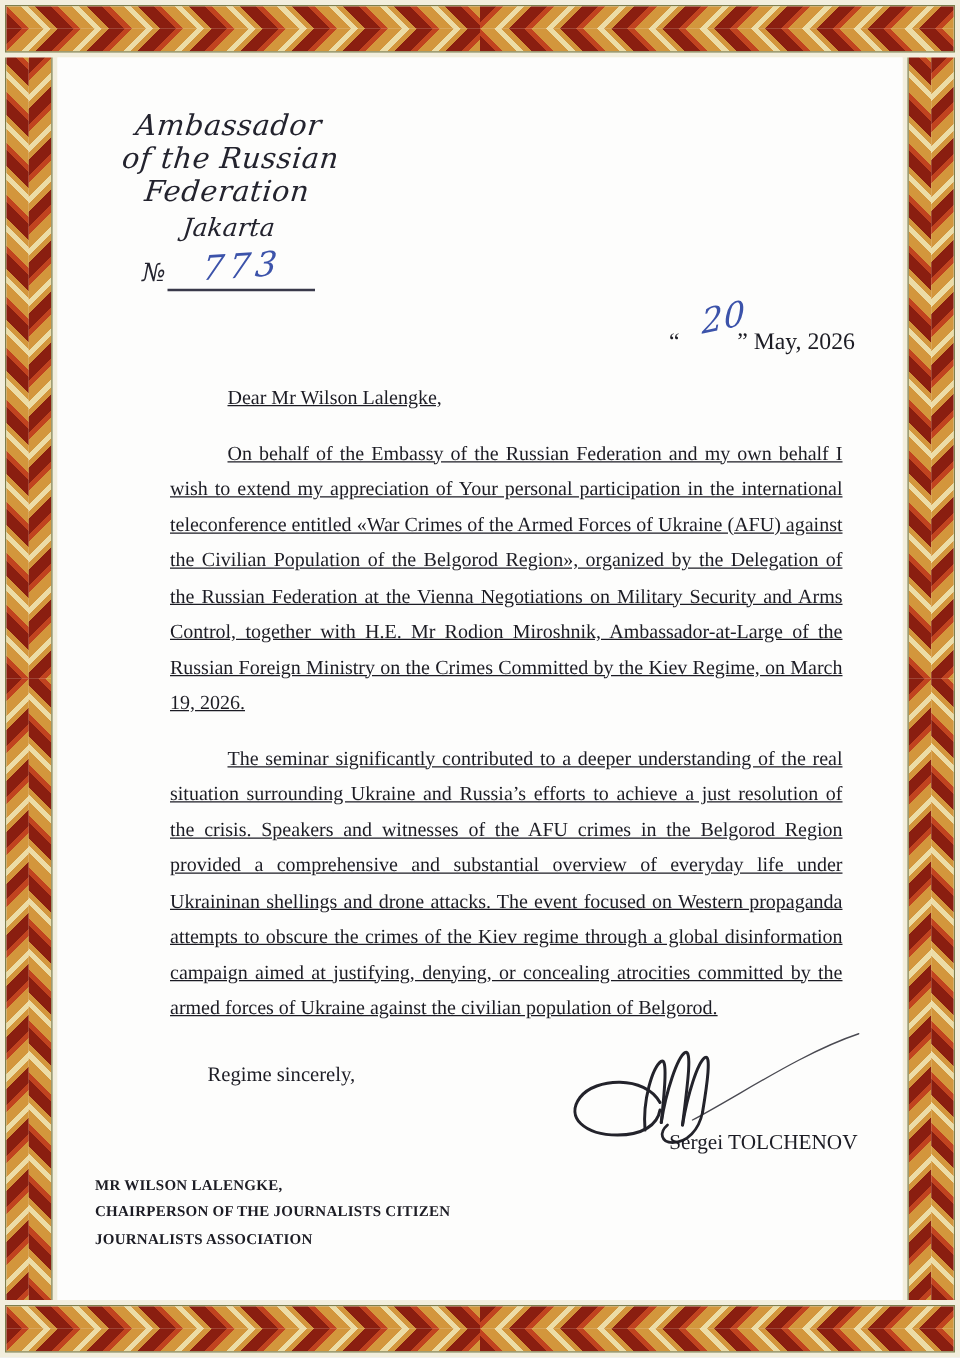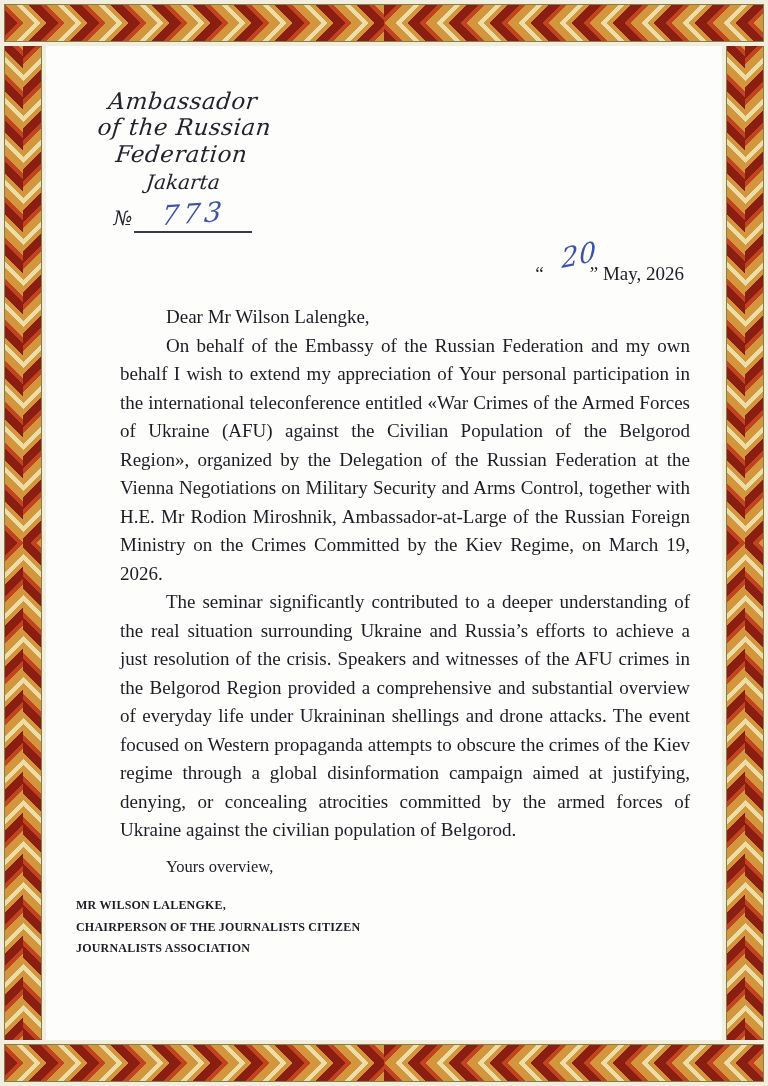--- a/index.html
+++ b/index.html
@@ -51,25 +51,26 @@
   .hand{font-family:"DejaVu Serif", serif;font-style:italic;color:#3c53aa;}
   .num-slot .hand{font-size:27px;letter-spacing:4px;display:inline-block;transform:rotate(-4deg) skewX(-10deg);}
   
   .dateline{text-align:right;margin:12px 8px 14px 0;font-size:19px;position:relative;height:44px;}
   .date-inner{display:inline-block;position:relative;padding-top:18px;}
   .day-gap{display:inline-block;width:46px;}
   .hw-day{position:absolute;top:-6px;left:26px;font-size:27px;transform:rotate(-12deg) skewX(-12deg);letter-spacing:1px;}
   
   .body-text{margin:6px 46px 0 46px;margin-right:2px;margin-left:46px;}
   .body-text p{
-    margin:0;
-    font-size:19px;
+    margin:16px;
+    font-size:16px;
     line-height:28.5px;
     text-align:justify;
     text-indent:46px;
+    text-decoration:underline;
   }
   .salutation{margin:0;font-size:16.5px;line-height:28.5px;text-indent:46px;}
   
   .closing{display:flex;justify-content:space-between;align-items:flex-start;margin:0 2px 0 46px;}
   .valediction{font-size:16.5px;line-height:28.5px;text-indent:46px;margin-top:8px;}
   .sig-block{position:relative;width:250px;text-align:right;margin-top:-14px;}
   .sig-block svg{display:block;margin-left:auto;}
   .signatory{font-size:17px;margin-top:-16px;padding-right:4px;}
   
   .addressee{margin:14px 0 0 2px;font-weight:bold;font-size:12px;line-height:21.5px;letter-spacing:.2px;}
@@ -148,21 +149,34 @@
       </span>
     </div>
 
     <div class="body-text">
       <p class="salutation">Dear Mr Wilson Lalengke,</p>
       <p>On behalf of the Embassy of the Russian Federation and my own behalf I wish to extend my appreciation of Your personal participation in the international teleconference entitled «War Crimes of the Armed Forces of Ukraine (AFU) against the Civilian Population of the Belgorod Region», organized by the Delegation of the Russian Federation at the Vienna Negotiations on Military Security and Arms Control, together with H.E. Mr Rodion Miroshnik, Ambassador-at-Large of the Russian Foreign Ministry on the Crimes Committed by the Kiev Regime, on March 19, 2026.</p>
       <p>The seminar significantly contributed to a deeper understanding of the real situation surrounding Ukraine and Russia’s efforts to achieve a just resolution of the crisis. Speakers and witnesses of the AFU crimes in the Belgorod Region provided a comprehensive and substantial overview of everyday life under Ukraininan shellings and drone attacks. The event focused on Western propaganda attempts to obscure the crimes of the Kiev regime through a global disinformation campaign aimed at justifying, denying, or concealing atrocities committed by the armed forces of Ukraine against the civilian population of Belgorod.</p>
     </div>
 
     <div class="closing">
-      <div class="valediction">Yours overview,</div>
+      <div class="valediction">Regime sincerely,</div>
+      <div class="sig-block">
+        <svg width="248" height="96" viewBox="0 0 248 96">
+          <g fill="none" stroke="#23232b" stroke-linecap="round" stroke-linejoin="round">
+            <path d="M112,72 C150,52 200,18 245,3" stroke-width="1.1" stroke="#4a4a52"></path>
+            <path d="M86,58 C74,36 34,38 22,54 C10,70 26,84 52,84 C72,84 84,76 86,64" stroke-width="2.4"></path>
+            <path d="M74,80 C72,56 80,30 87,25 C92,22 90,46 87,74" stroke-width="2.4"></path>
+            <path d="M87,74 C91,48 100,22 106,18 C112,15 108,44 104,76" stroke-width="2.4"></path>
+            <path d="M104,76 C108,52 116,26 122,22 C127,19 124,42 120,66" stroke-width="2.4"></path>
+            <path d="M120,66 C117,80 108,90 96,90 C87,90 85,82 92,76" stroke-width="2.2"></path>
+          </g>
+        </svg>
+        <div class="signatory">Sergei TOLCHENOV</div>
+      </div>
     </div>
 
     <div class="addressee">
       <div>MR WILSON LALENGKE,</div>
       <div>CHAIRPERSON OF THE JOURNALISTS CITIZEN</div>
       <div>JOURNALISTS ASSOCIATION</div>
 
     </div>
 
   </div>

